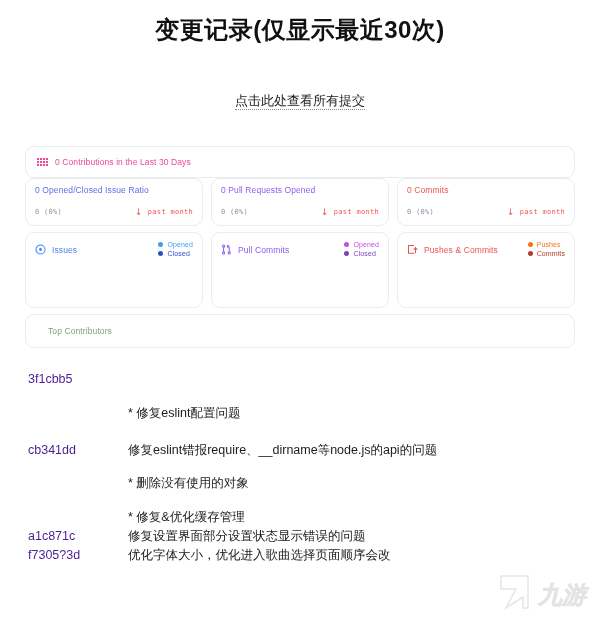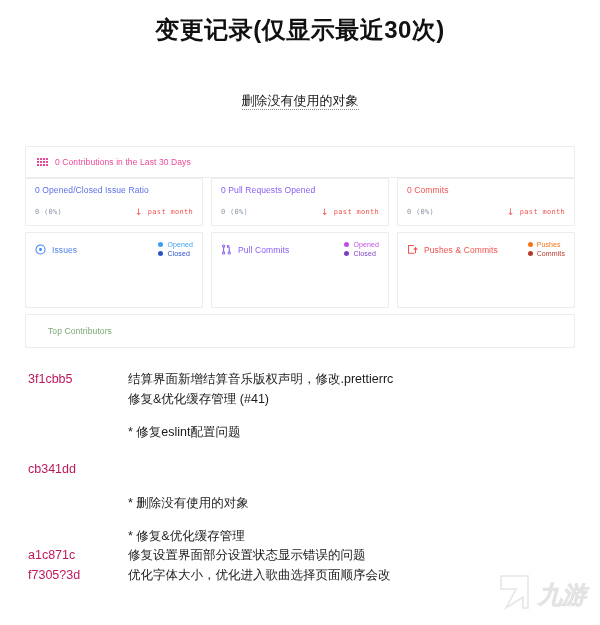--- a/index.html
+++ b/index.html
@@ -41,21 +41,21 @@
   }
 
   
   .metrics {
     width: 550px;
     margin: 36px auto 0 auto;
   }
   .card {
     background: #ffffff;
     border: 1px solid #ececec;
-    border-radius: 1px;
+    border-radius: 9px;
   }
 
   .contrib-card {
     height: 32px;
     display: flex;
     align-items: center;
     padding: 0 11px;
   }
   .contrib-label {
     font-size: 8.5px;
@@ -169,21 +169,21 @@
     padding-left: 28px;
     font-size: 12.5px;
     line-height: 1.55;
     color: #1c1c1c;
   }
   .log-row { display: flex; align-items: flex-start; }
   .log-hash {
     width: 100px;
     flex: none;
     font-size: 12.5px;
-    color: #be185d;
+    color: #4c1d95;
   }
   .log-msg { flex: 1; }
   .log-msg div { white-space: nowrap; }
   .log-sub {
     padding-left: 100px;
     margin-top: 2px;
   }
 
   
   .watermark {
@@ -196,21 +196,21 @@
     pointer-events: none;
   }
   .watermark svg { width: 100%; height: 100%; display: block; }
 </style>
 </head>
 <body>
 
 <h1 class="page-title">变更记录(仅显示最近30次)</h1>
 
 <div class="all-commits-wrap">
-  <a class="all-commits-link" href="#">删除没有使用的对象</a>
+  <a class="all-commits-link" href="#">点击此处查看所有提交</a>
 </div>
 
 <div class="metrics">
 
   <div class="card contrib-card">
     <span class="grid-icon">
       <i style="left:0;top:0"></i>
         <i style="left:3px;top:0"></i>
         <i style="left:6px;top:0"></i>
         <i style="left:9px;top:0"></i>
@@ -342,29 +342,28 @@
   <div class="card contrib-card2">
     <span class="top-contrib-label">Top Contributors</span>
   </div>
 
 </div>
 
 <div class="log">
 
   <div class="log-row">
     <div class="log-hash">3f1cbb5</div>
-    <div class="log-msg">
-      <div>结算界面新增结算音乐版权声明，修改.prettierrc</div>
-      <div> 修复&amp;优化缓存管理 (#41)</div>
-    </div>
   </div>
   <div class="log-sub" style="margin-top:14px">* 修复eslint配置问题</div>
 
   <div class="log-row" style="margin-top:18px">
     <div class="log-hash">cb341dd</div>
+    <div class="log-msg">
+      <div>修复eslint错报require、__dirname等node.js的api的问题</div>
+    </div>
   </div>
   <div class="log-sub" style="margin-top:14px">* 删除没有使用的对象</div>
   <div class="log-sub" style="margin-top:14px">* 修复&amp;优化缓存管理</div>
 
   <div class="log-row">
     <div class="log-hash">a1c871c</div>
     <div class="log-msg">
       <div>修复设置界面部分设置状态显示错误的问题</div>
     </div>
   </div>

